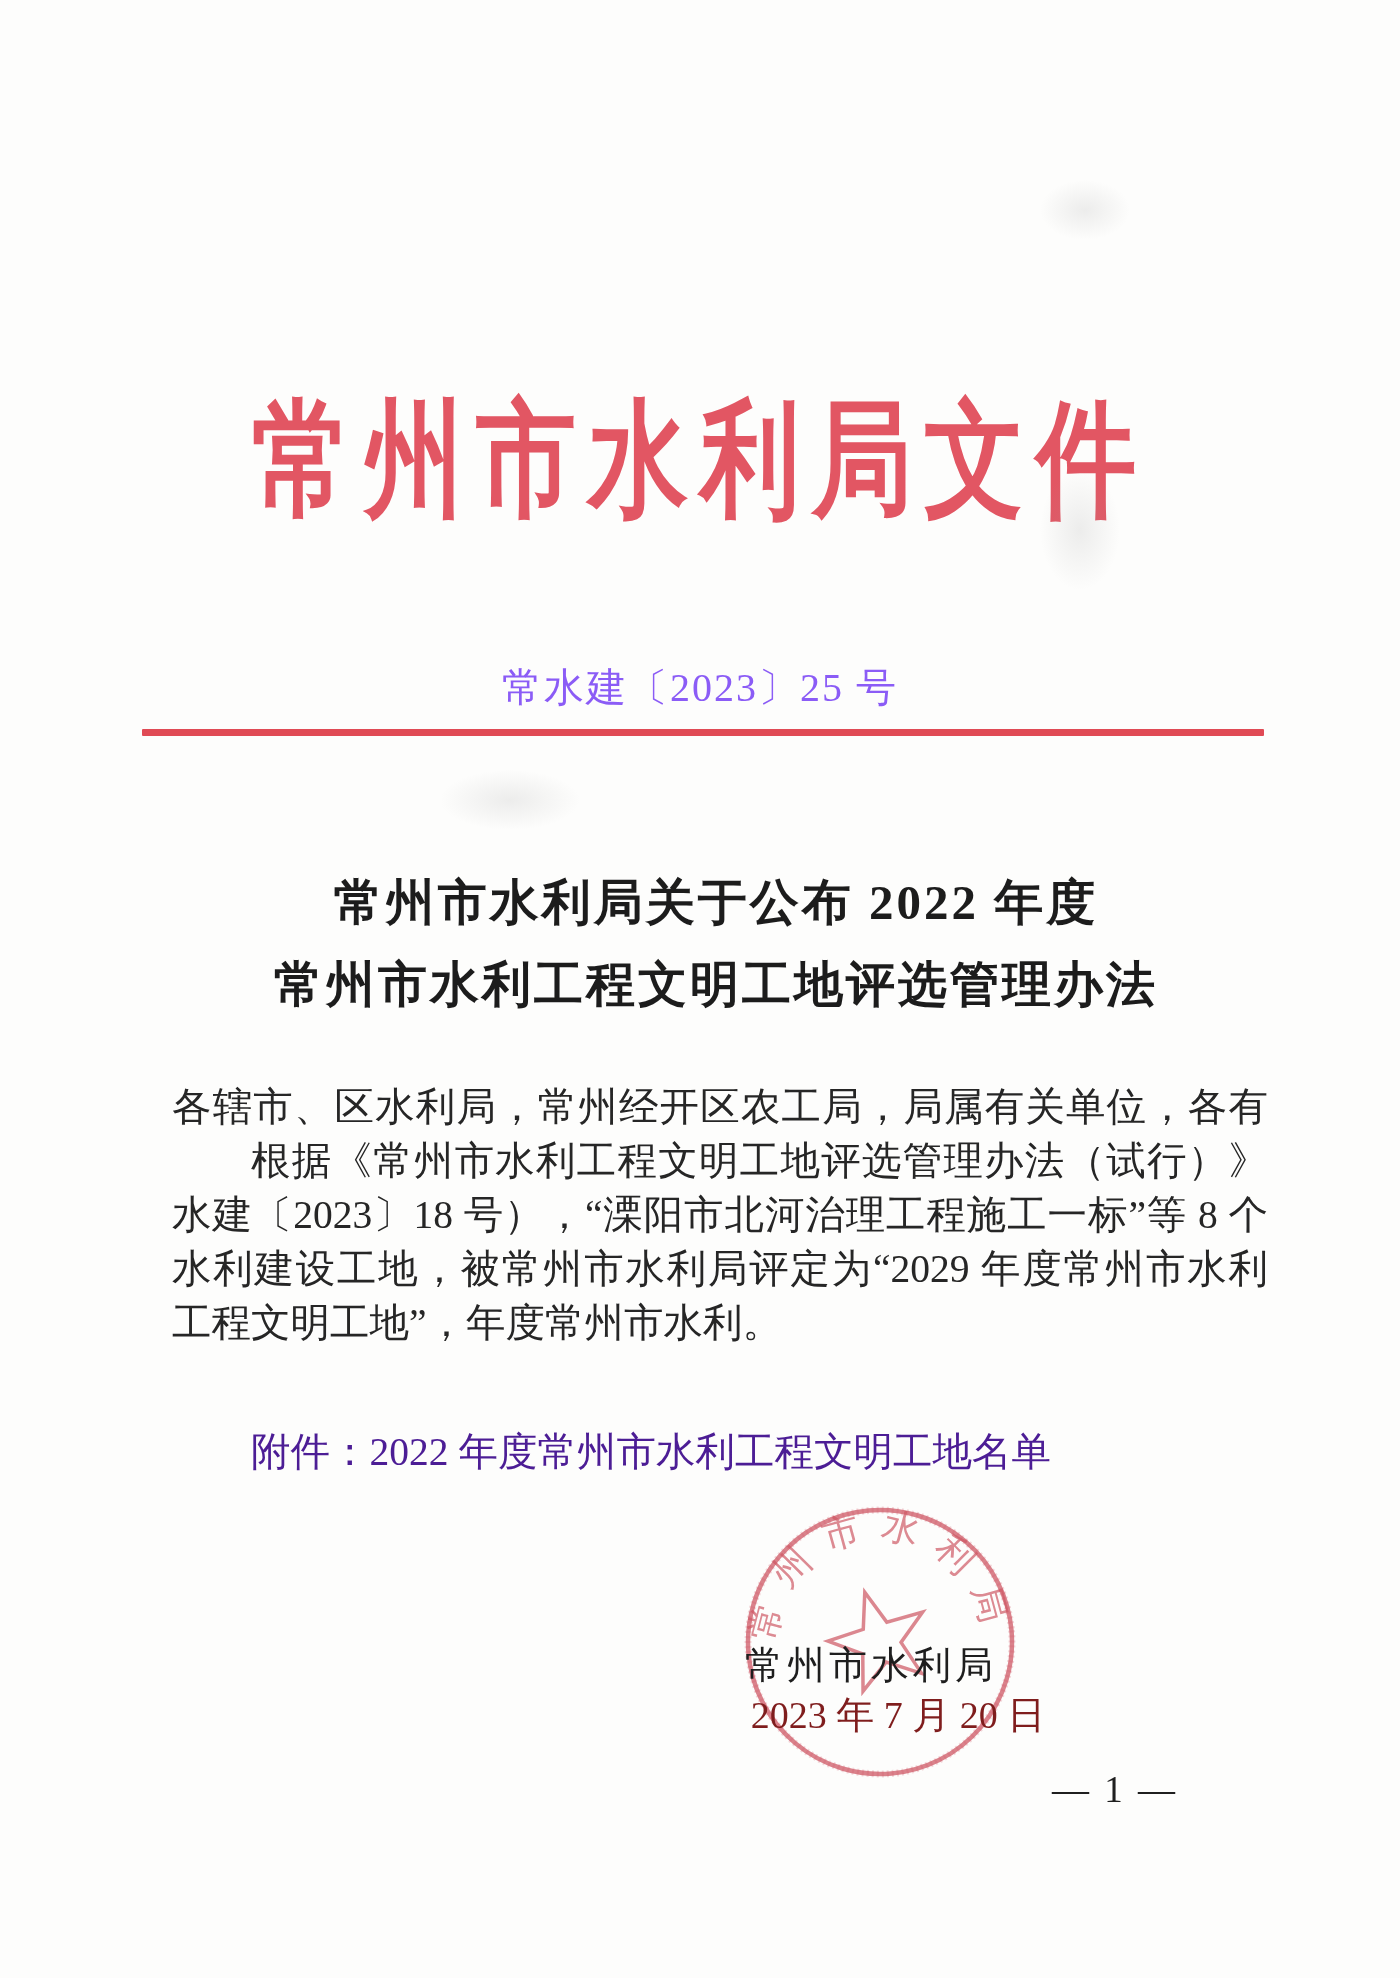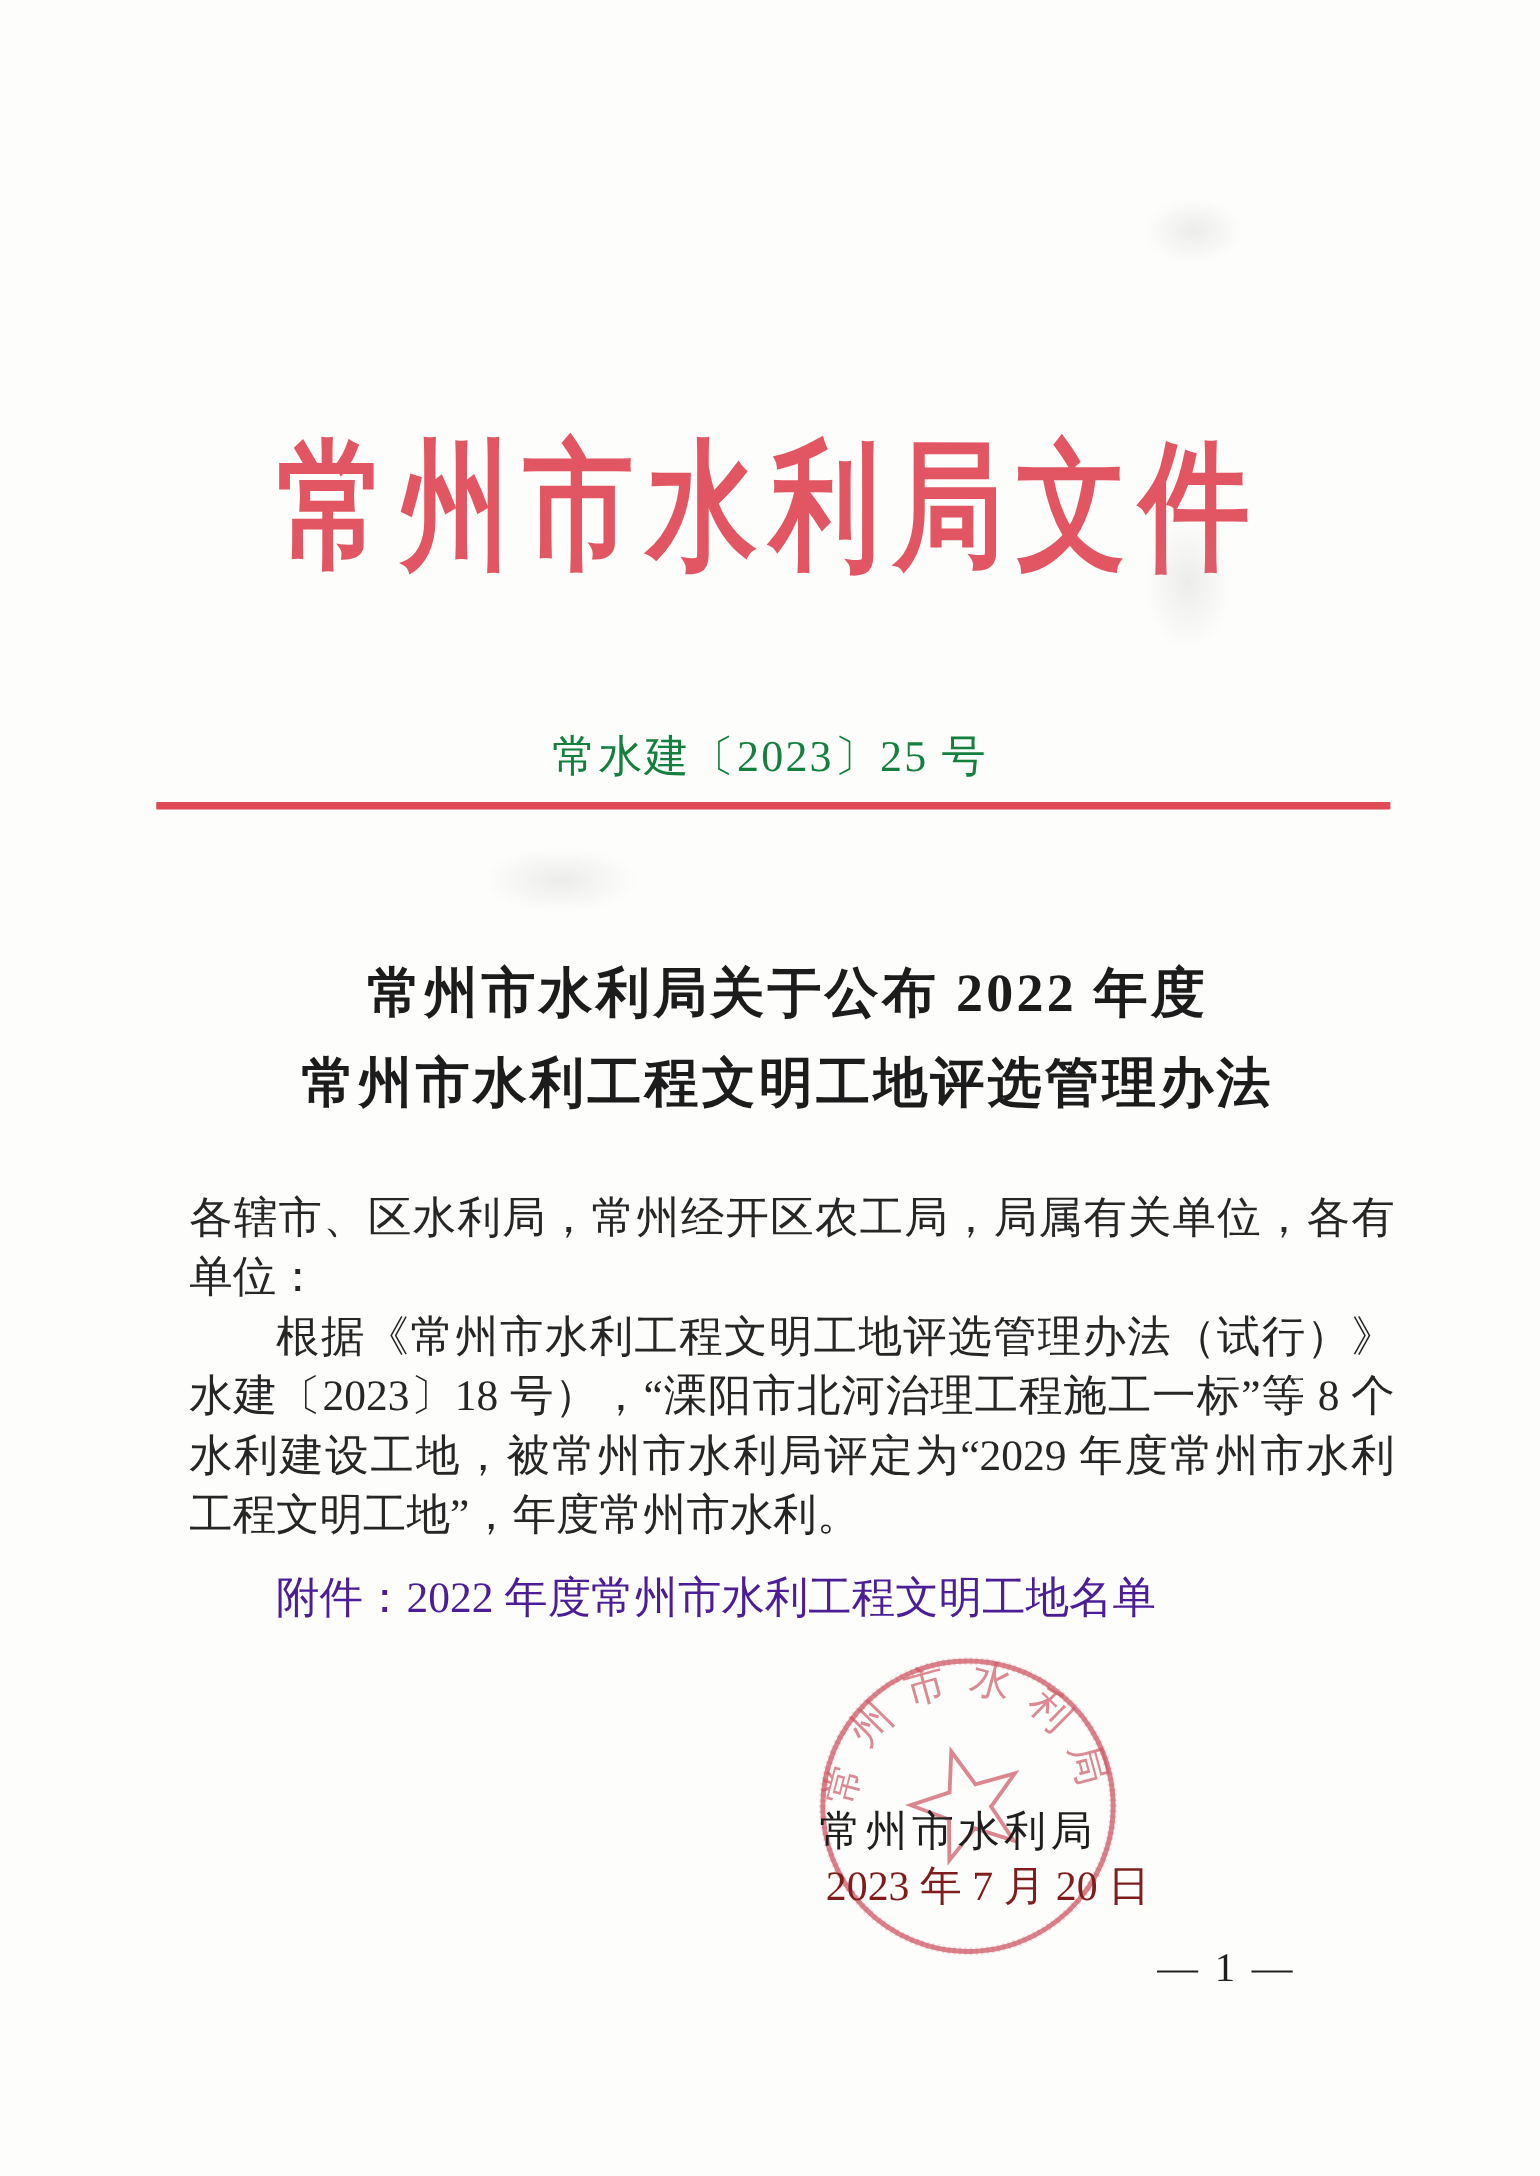--- a/index.html
+++ b/index.html
@@ -33,21 +33,21 @@
   }
   
   .doc-number {
     position: absolute;
     top: 664px;
     left: 0;
     width: 100%;
     text-align: center;
     font-size: 40px;
     line-height: 1.2;
-    color: #15803d;
+    color: #8b5cf6;
     letter-spacing: 2px;
   }
   
   .red-line {
     position: absolute;
     top: 729px;
     left: 142px;
     width: 1122px;
     height: 7px;
     background: #e04a55;
@@ -166,21 +166,20 @@
 
   <div class="red-line"></div>
 
   <div class="doc-title">
     <div>常州市水利局关于公布 2022 年度</div>
     <div>常州市水利工程文明工地评选管理办法</div>
   </div>
 
   <div class="body-block">
     <div class="line j">各辖市、区水利局，常州经开区农工局，局属有关单位，各有关</div>
-    <div class="line">单位：</div>
     <div class="line j indent">根据《常州市水利工程文明工地评选管理办法（试行）》（常</div>
     <div class="line j">水建〔2023〕18 号），“溧阳市北河治理工程施工一标”等 8 个</div>
     <div class="line j">水利建设工地，被常州市水利局评定为“2029 年度常州市水利</div>
     <div class="line">工程文明工地”，年度常州市水利。</div>
   </div>
 
   <div class="attachment">附件：2022 年度常州市水利工程文明工地名单</div>
 
   <svg class="seal" viewBox="0 0 320 320" xmlns="http://www.w3.org/2000/svg">
     <g stroke="#c84250" fill="none">

